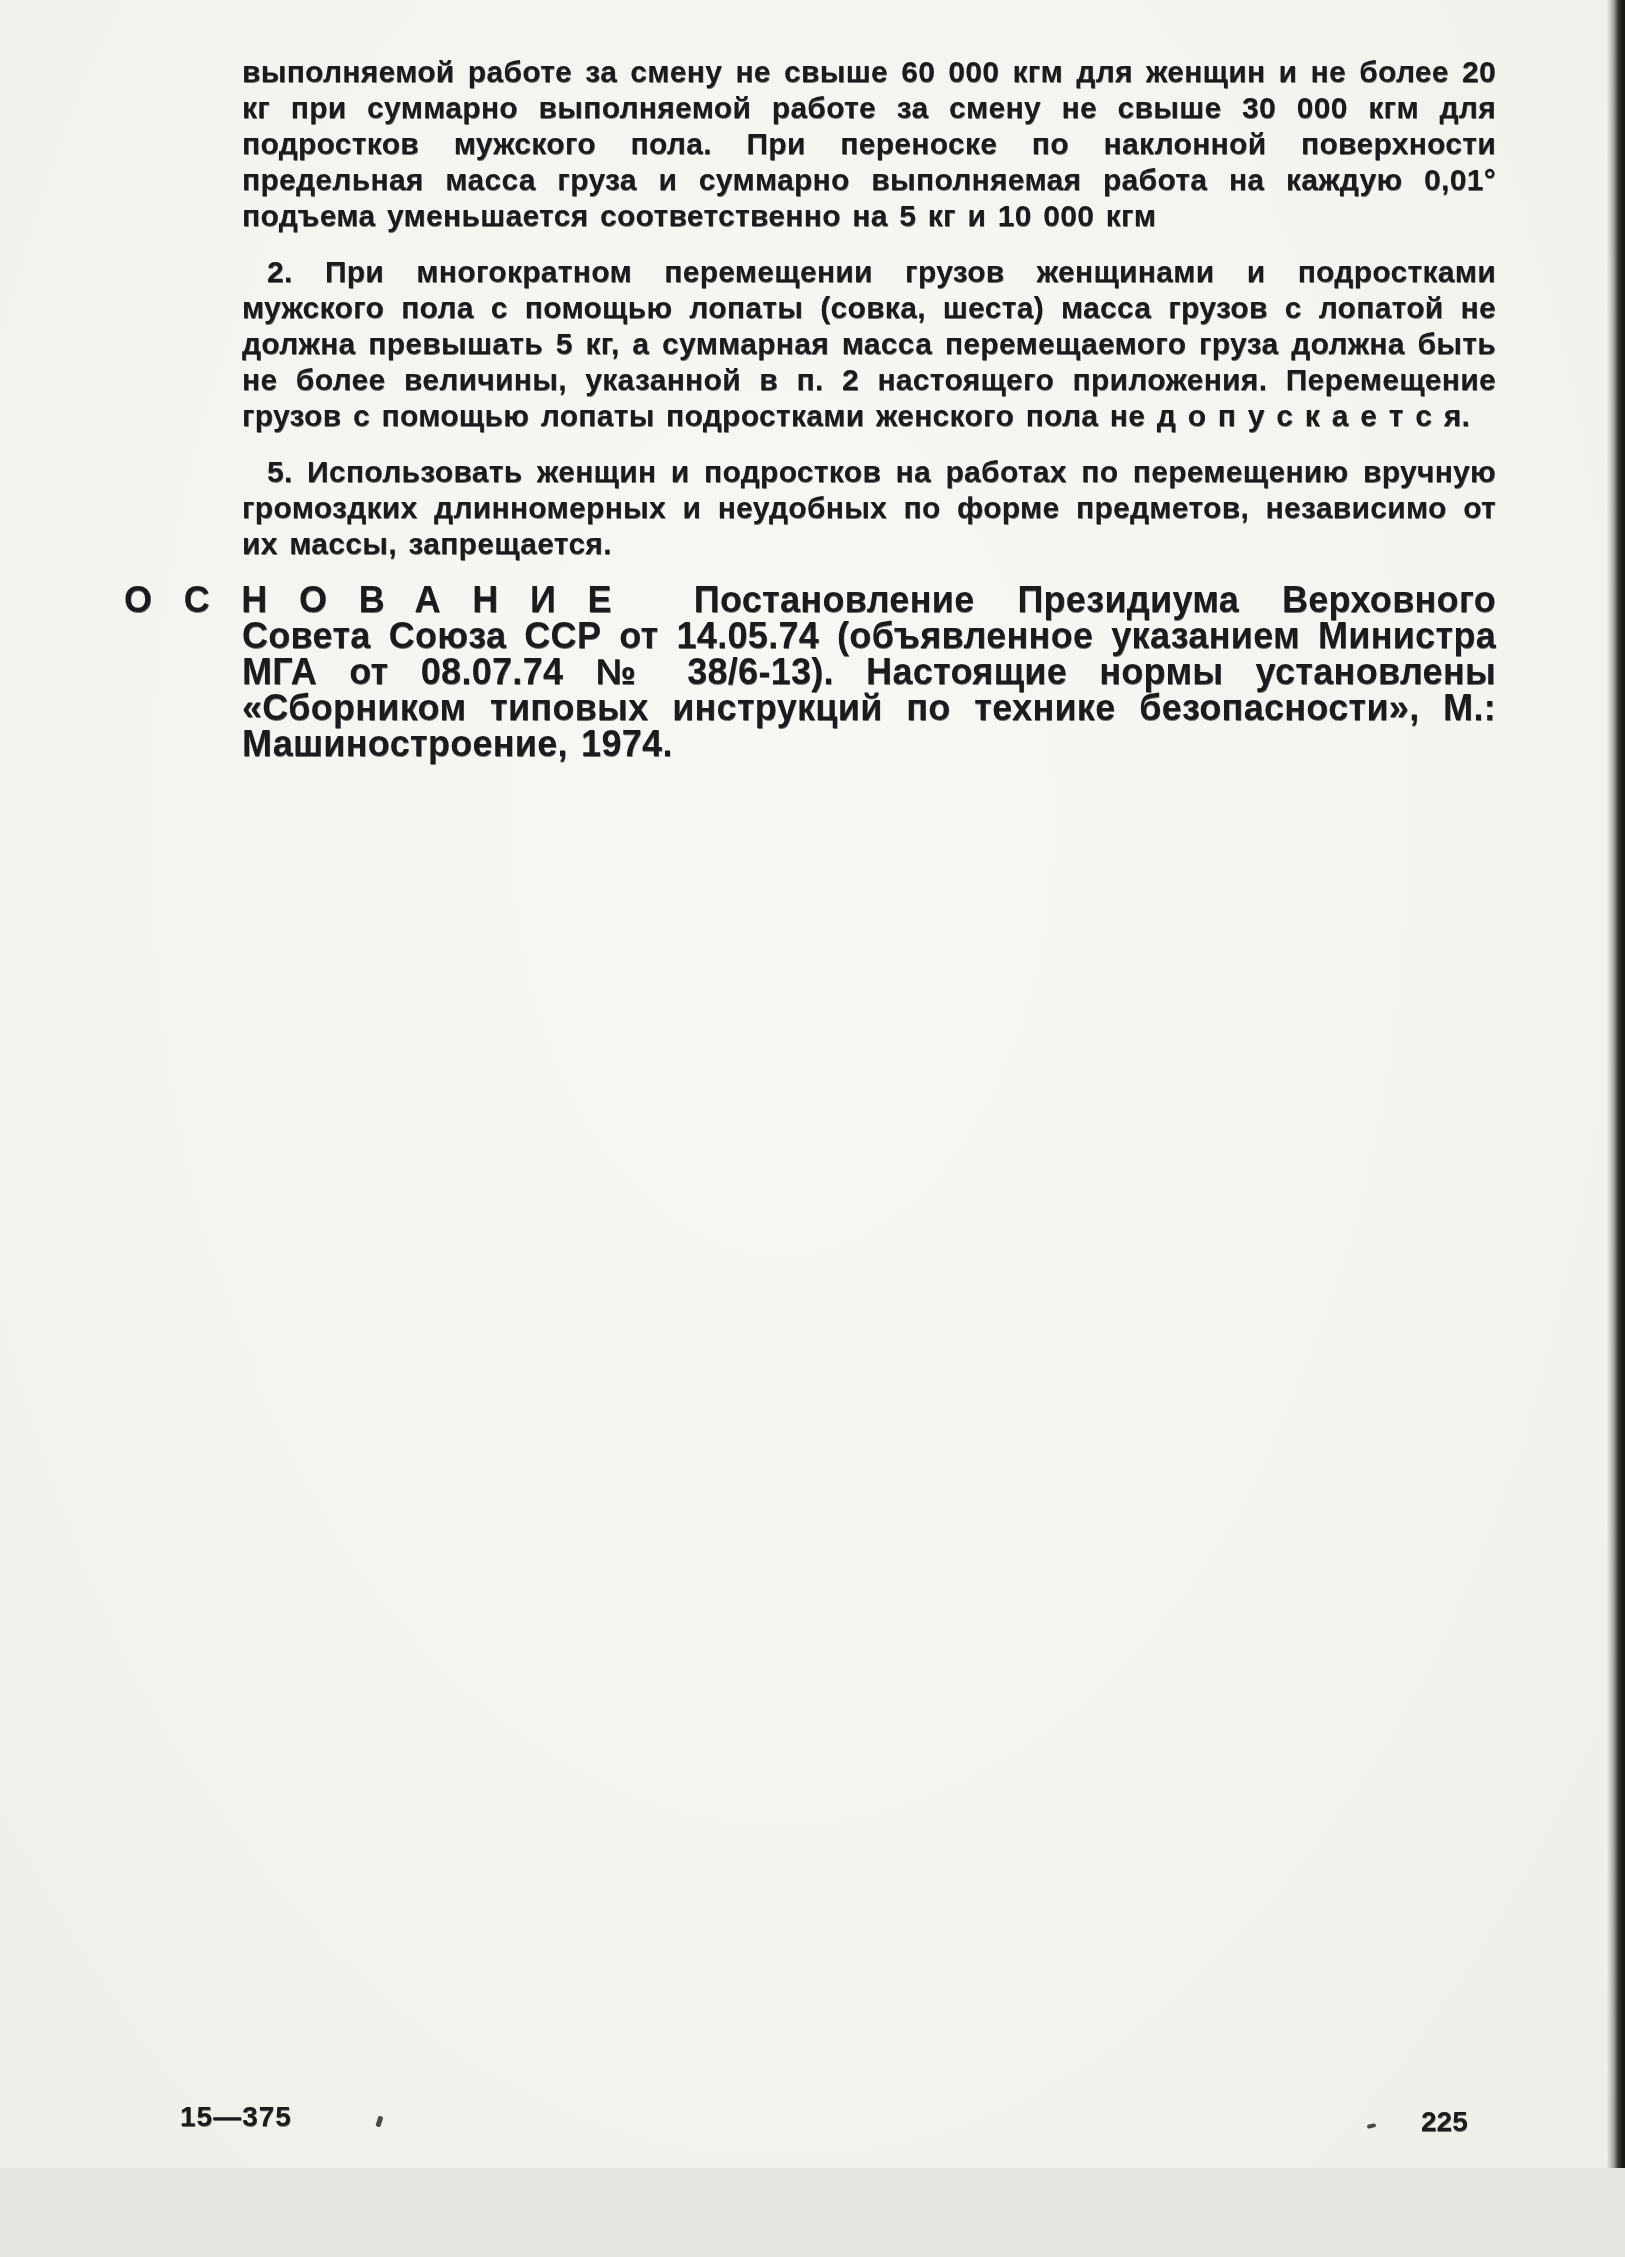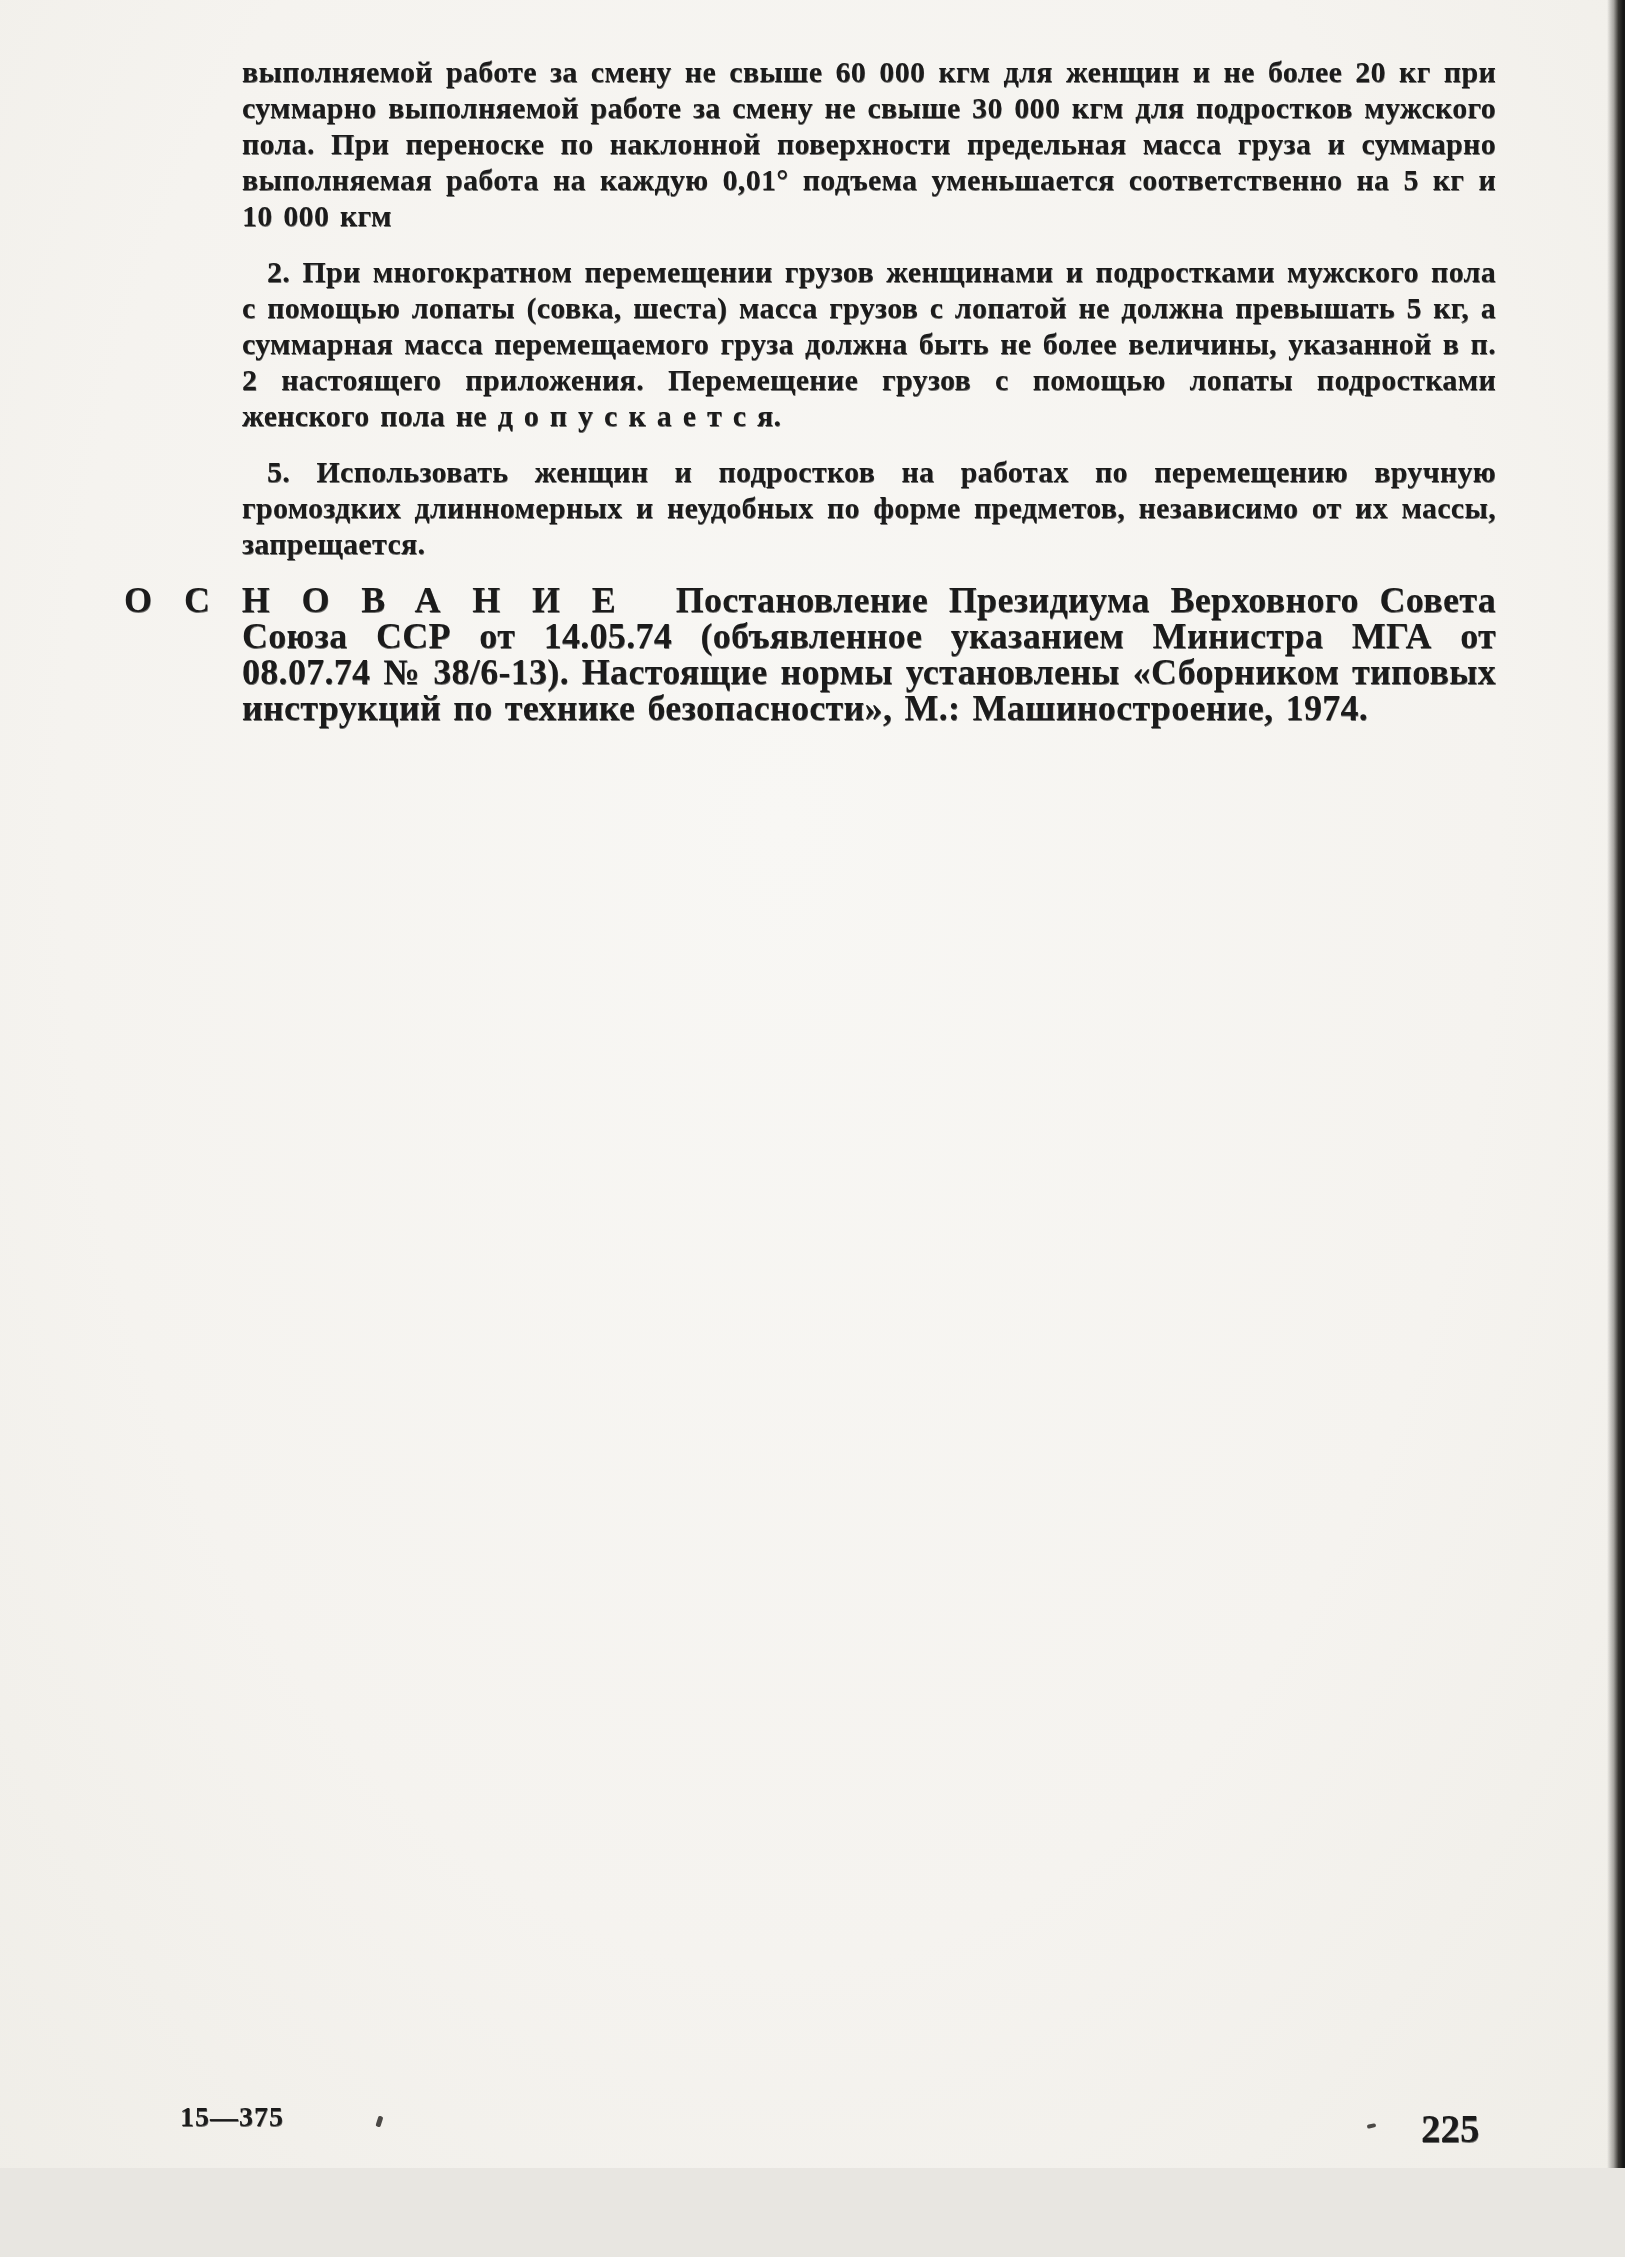--- a/index.html
+++ b/index.html
@@ -6,21 +6,21 @@
     margin: 0;
     padding: 0;
     background: #e8e6e1;
   }
   .page {
     position: relative;
     width: 1626px;
     height: 2168px;
     background: radial-gradient(ellipse at 48% 38%, #f8f7f4 0%, #f5f3ef 60%, #efede7 100%);
     overflow: hidden;
-    font-family: Liberation Serif, serif;
+    font-family: Liberation Sans, sans-serif;
     color: var(--ink, #1b1b1b);
   }
   .text-column {
     position: absolute;
     left: 242px;
     top: 54px;
     width: 1254px;
   }
   p.body {
     margin: 0 0 20px 0;
@@ -59,21 +59,21 @@
     top: 2101px;
     font-size: 28px;
     font-weight: bold;
     letter-spacing: 1px;
     text-shadow: 0.4px 0.6px 0 rgba(25,25,25,0.6);
   }
   .footer-page-number {
     position: absolute;
     left: 1421px;
     top: 2106px;
-    font-size: 39px;
+    font-size: 28px;
     font-weight: bold;
     text-shadow: 0.4px 0.6px 0 rgba(25,25,25,0.6);
   }
   .edge-strip {
     position: absolute;
     top: 0;
     right: 0;
     width: 19px;
     height: 100%;
     background: linear-gradient(to right, rgba(40,40,40,0) 0%, rgba(70,68,64,0.45) 35%, #3a3834 60%, var(--edge, #161616) 85%);

